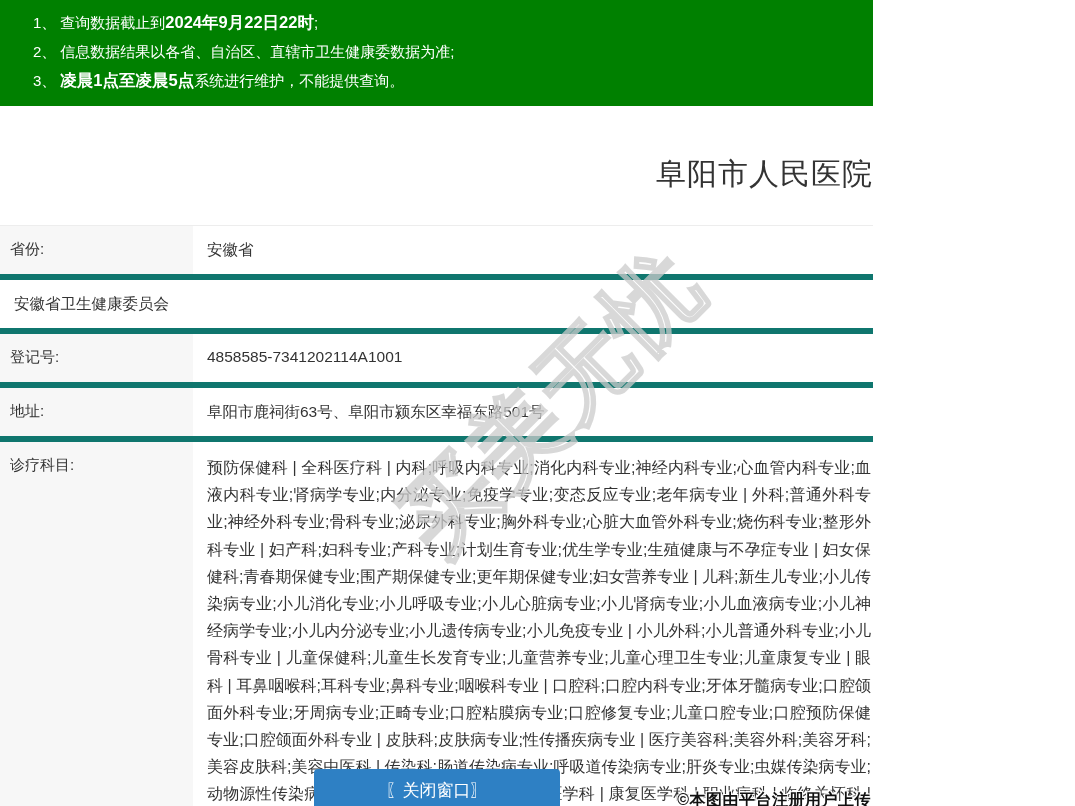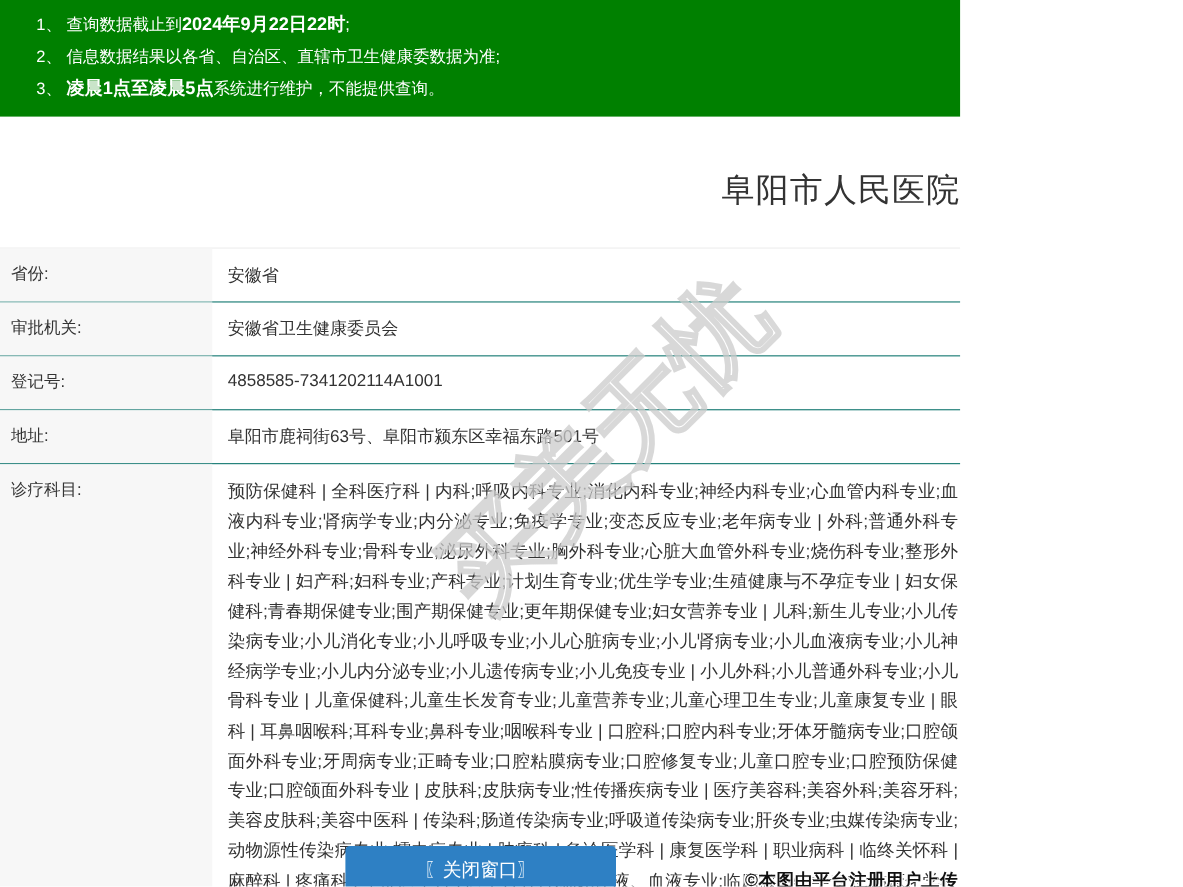--- a/index.html
+++ b/index.html
@@ -22,21 +22,21 @@
   
   .title{
     margin:36px 0 0 0;height:64px;line-height:64px;
     text-align:right;font-size:30px;font-weight:400;color:#333;
     letter-spacing:1px;
     padding-left:44px;
   }
 
   
   .info-table{margin-top:19px;border-top:1px solid #ededed;}
-  .row{display:flex;border-bottom:1px solid #0f766e;}
+  .row{display:flex;border-bottom:6px solid #0f766e;}
   .cell{box-sizing:border-box;}
   .cell.label{
     width:193px;flex:0 0 193px;background:#f7f7f7;
     padding:14px 8px 0 10px;font-size:15px;color:#333;
   }
   .cell.value{
     flex:1;padding:14px 2px 0 14px;font-size:15.5px;color:#333;
   }
   .row.single{height:48px;}
   .row.tall{height:390px;overflow:hidden;border-bottom:none;}
@@ -83,21 +83,20 @@
   </div>
 
   <h1 class="title">阜阳市人民医院</h1>
 
   <div class="info-table">
     <div class="row single">
       <div class="cell label">省份:</div>
       <div class="cell value">安徽省</div>
     </div>
     <div class="row single">
-      <div class="cell label">审批机关:</div>
       <div class="cell value">安徽省卫生健康委员会</div>
     </div>
     <div class="row single">
       <div class="cell label">登记号:</div>
       <div class="cell value">4858585-7341202114A1001</div>
     </div>
     <div class="row single">
       <div class="cell label">地址:</div>
       <div class="cell value">阜阳市鹿祠街63号、阜阳市颍东区幸福东路501号</div>
     </div>

